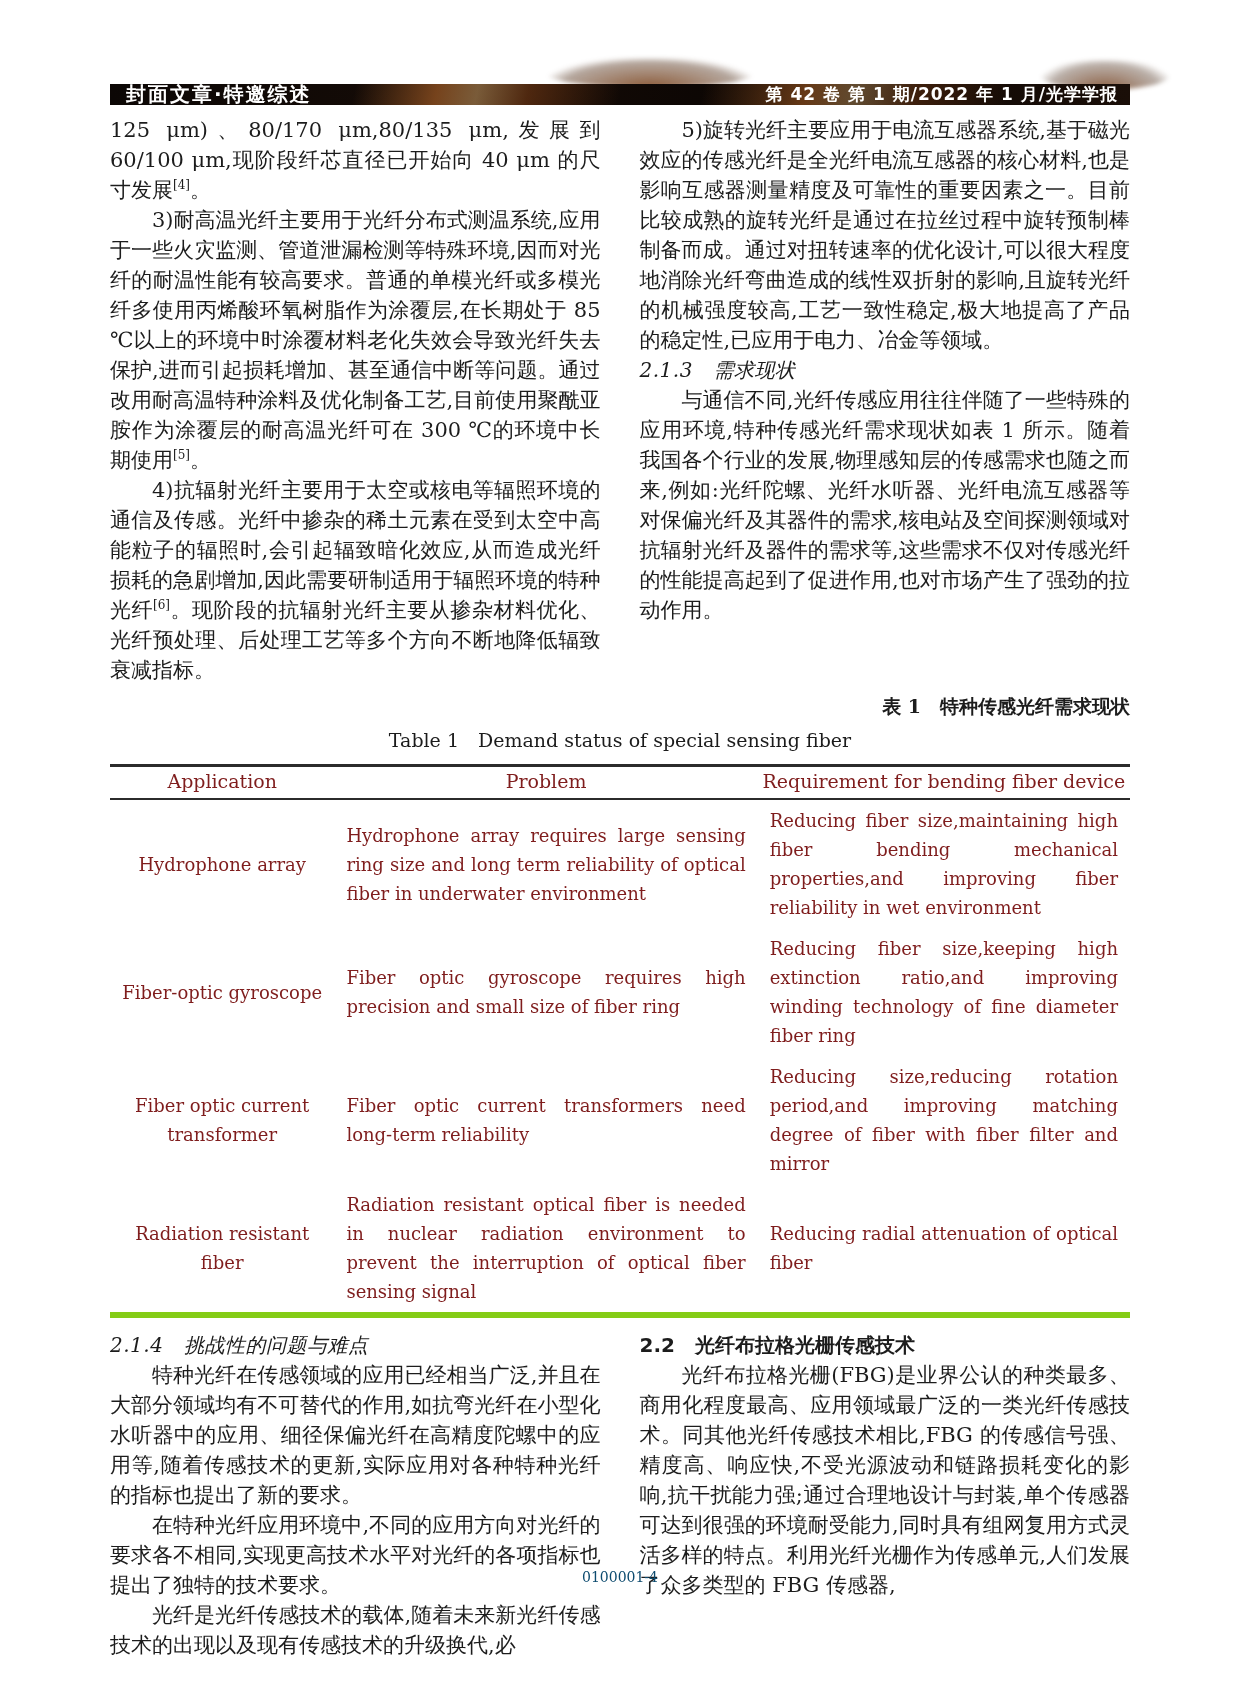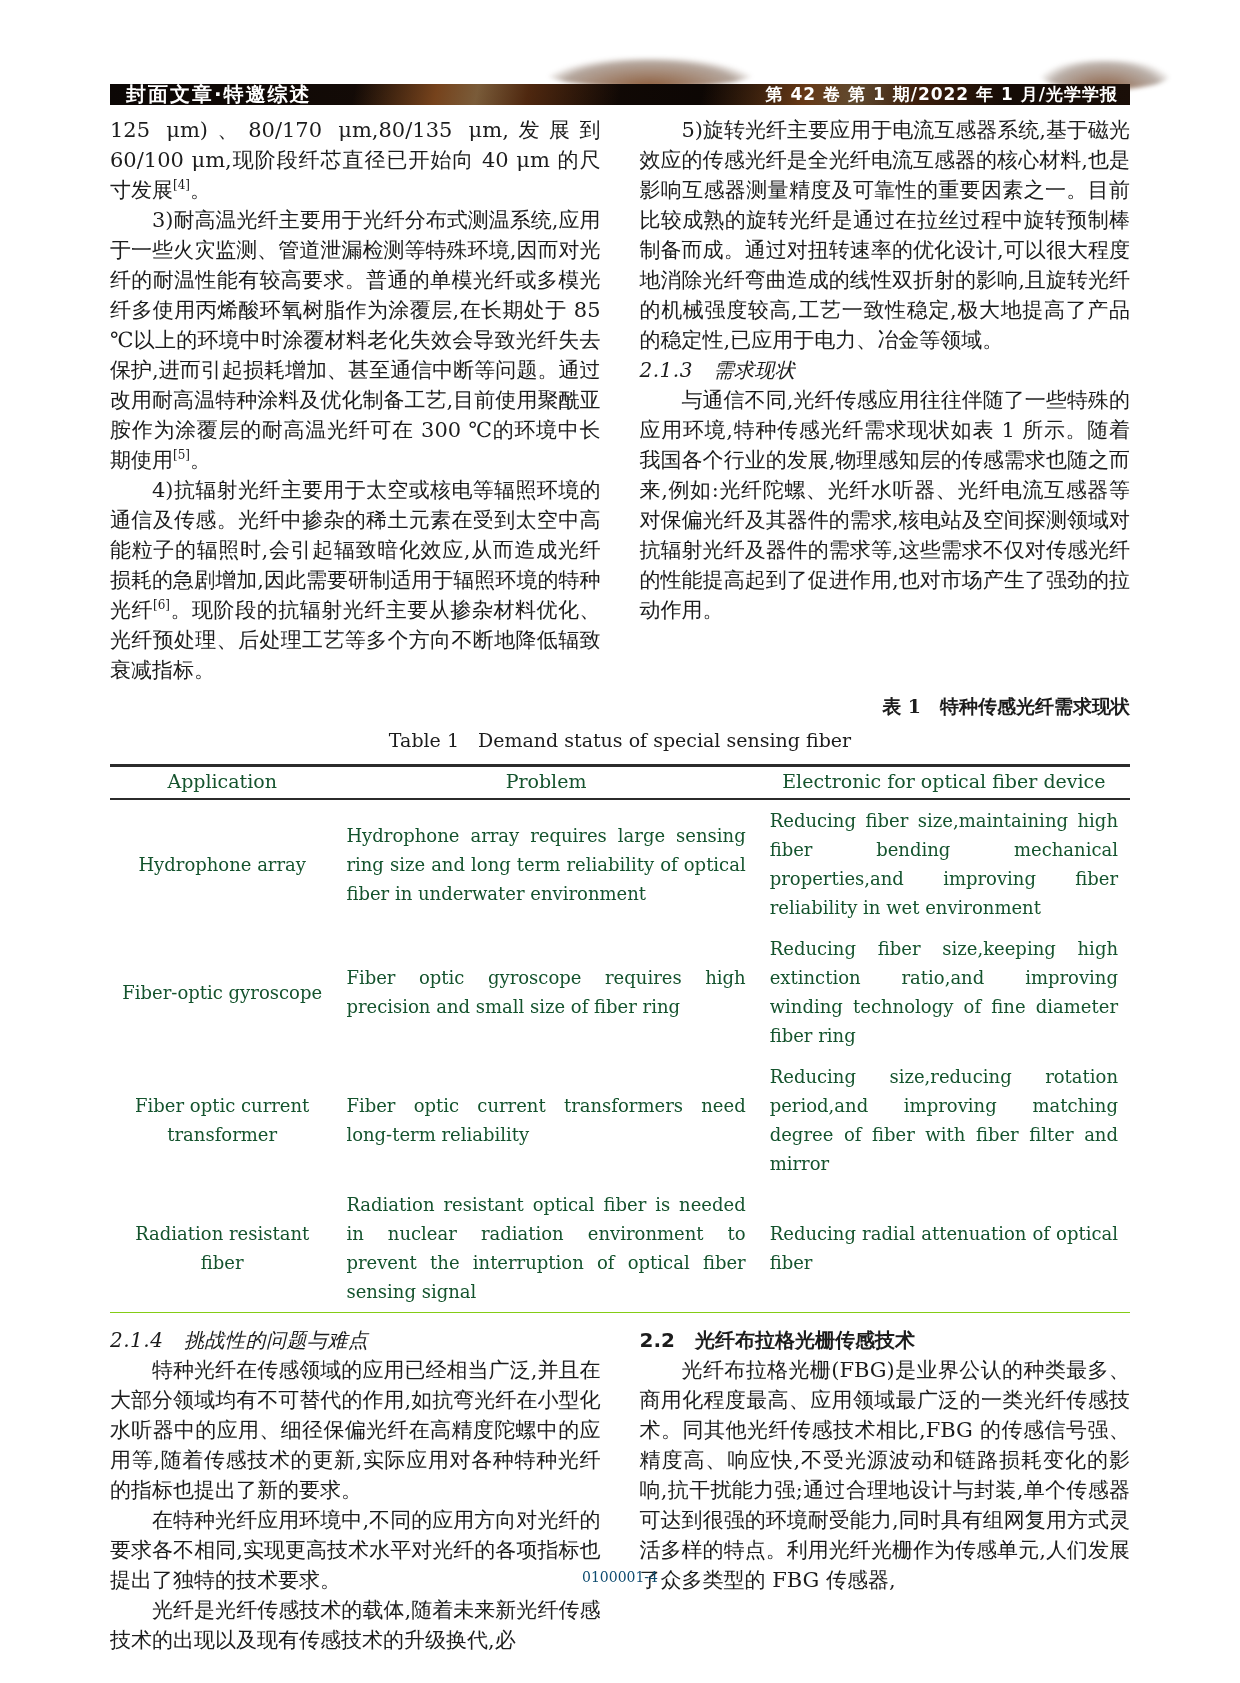--- a/index.html
+++ b/index.html
@@ -40,22 +40,22 @@
   .sec-kaiti{font-style:italic;font-size:20px;text-indent:0 !important;letter-spacing:.5px;}
   .sec-bold{font-family:"DejaVu Sans","Liberation Sans",sans-serif;font-weight:bold;
             font-size:20px;text-indent:0 !important;}
 
   
   .cap-zh{margin-top:9px;text-align:right;font-size:19px;font-weight:bold;}
   .cap-en{margin-top:8px;text-align:center;font-size:19px;}
 
   
   table.demand{width:1020px;margin:10px auto 8px;border-collapse:collapse;
-    border-top:3px solid #2b2b2b;border-bottom:1px solid #84cc16;
-    font-size:18px;color:#14532d;}
+    border-top:3px solid #2b2b2b;border-bottom:6px solid #84cc16;
+    font-size:18px;color:#7f1d1d;}
   table.demand th{font-weight:normal;font-size:19px;padding:3px 4px 6px;
     border-bottom:2px solid #2b2b2b;}
   table.demand td{padding:6px 12px;line-height:29px;vertical-align:middle;}
   td.app{text-align:center;padding-left:4px;padding-right:4px;line-height:27px;}
   td.just{text-align:justify;}
 
   
   .footer{position:absolute;left:0;right:0;top:1568px;}
   .footer-line{display:flex;justify-content:space-between;padding:0 93px;
     color:#c2c2c2;font-size:20px;}
@@ -94,21 +94,21 @@
     <table class="demand">
       <colgroup>
         <col style="width:22%">
         <col style="width:41.5%">
         <col style="width:36.5%">
       </colgroup>
       <thead>
         <tr>
           <th>Application</th>
           <th>Problem</th>
-          <th>Electronic for optical fiber device</th>
+          <th>Requirement for bending fiber device</th>
         </tr>
       </thead>
       <tbody>
         <tr>
           <td class="app">Hydrophone array</td>
           <td class="just">Hydrophone array requires large sensing ring size and long term reliability of optical fiber in underwater environment</td>
           <td class="just">Reducing fiber size,maintaining high fiber bending mechanical properties,and improving fiber reliability in wet environment</td>
         </tr>
         <tr>
           <td class="app">Fiber-optic gyroscope</td>

